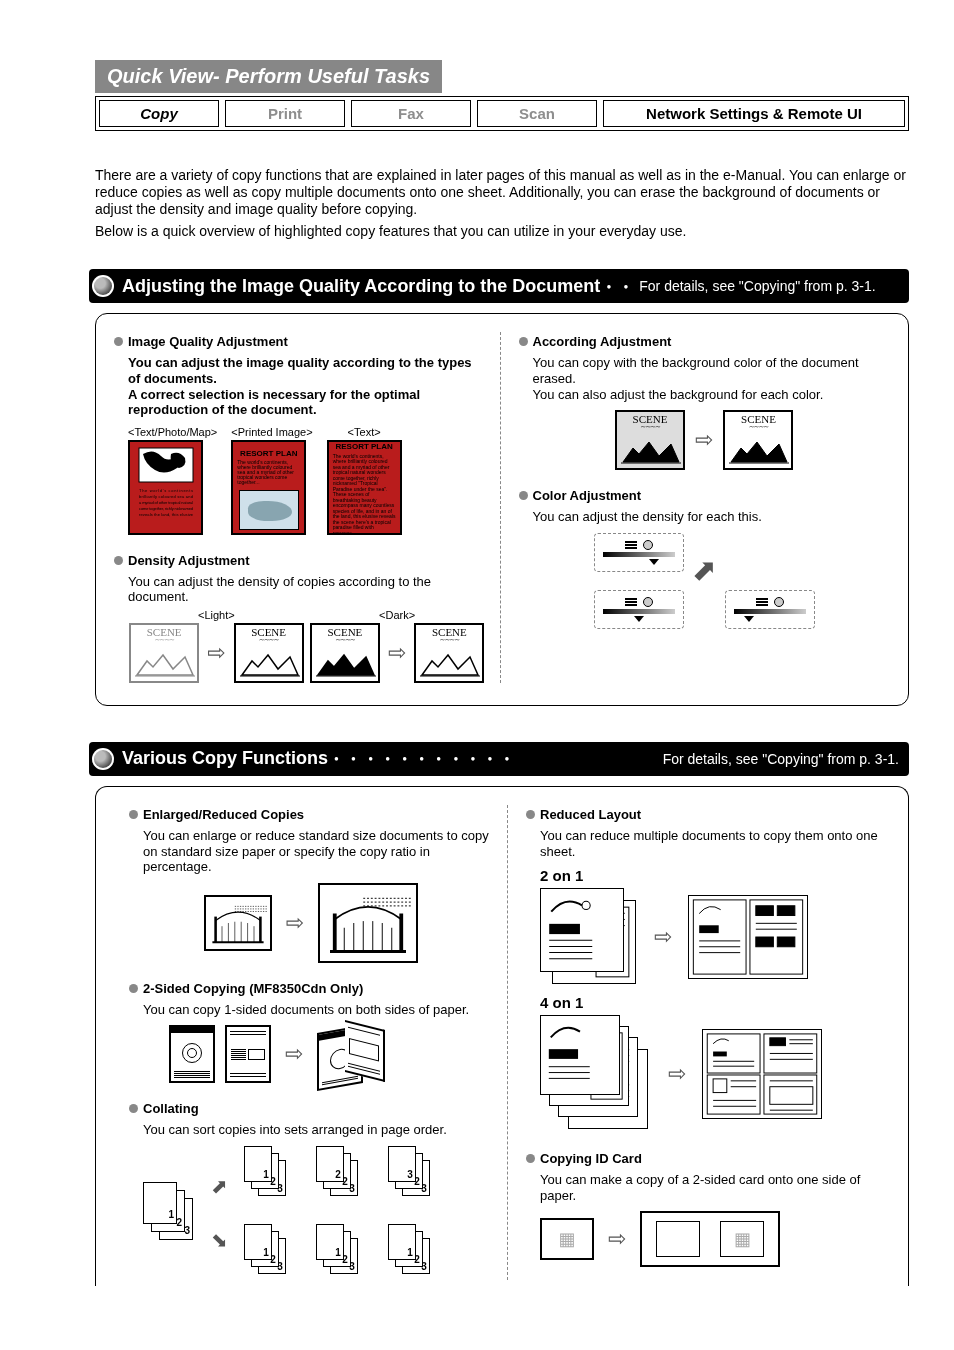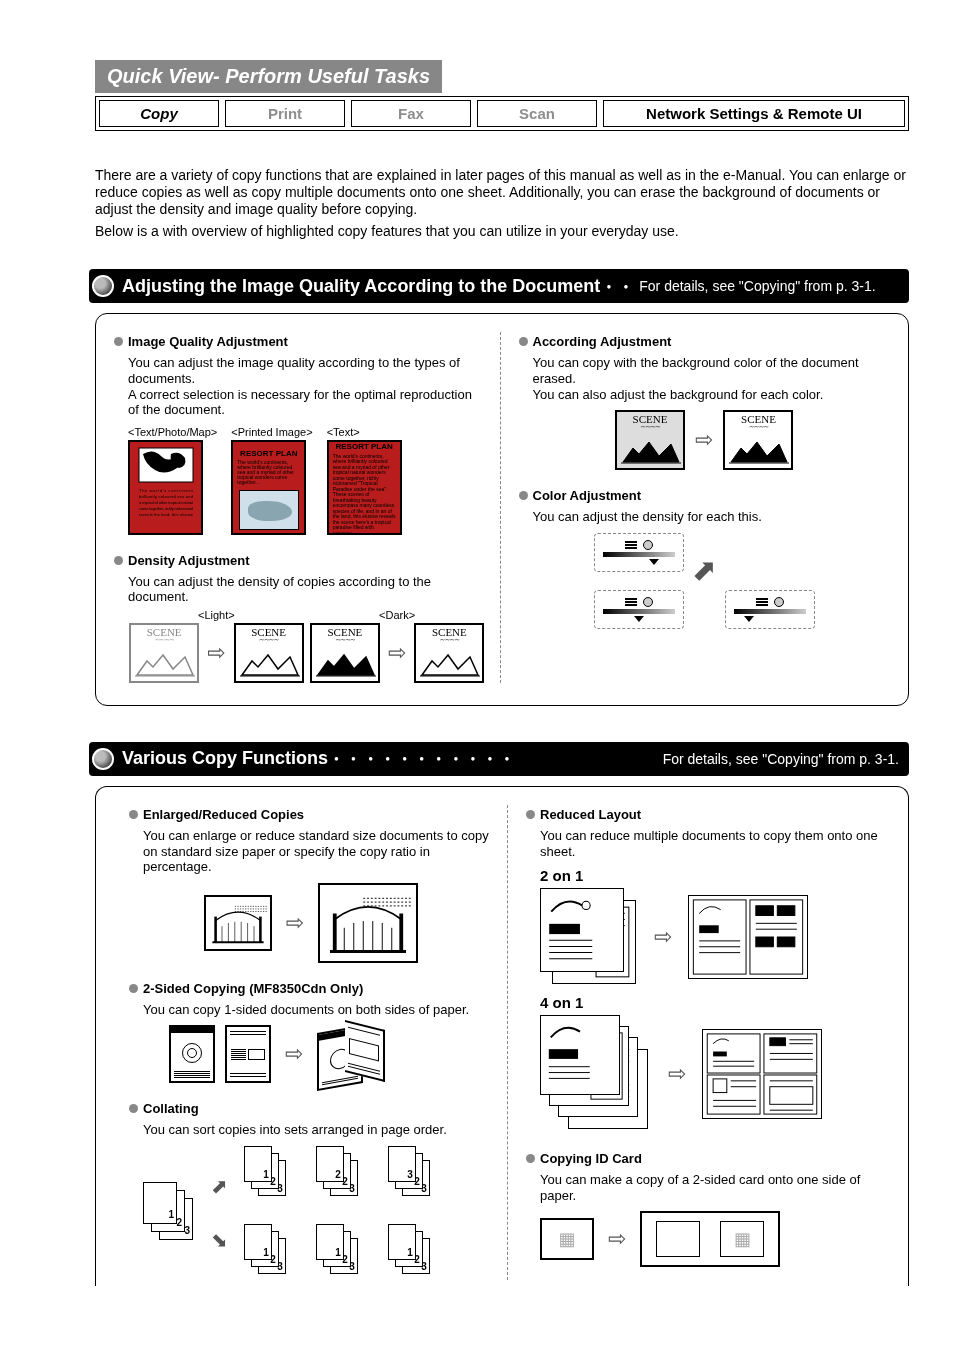--- a/index.html
+++ b/index.html
@@ -118,21 +118,21 @@
     flex: 0 0 auto;
   }
   .sub-body {
     font-size: 13px;
     line-height: 1.2;
     margin: 0 0 8px 14px;
   }
   .sub-body-tight { margin-bottom: 4px; }
 
   .thumb-row { display: flex; gap: 14px; margin: 4px 0 18px 14px; align-items: flex-start; }
-  .thumb-row .caption { font-size: 11px; text-align: left; margin-bottom: 2px; }
+  .thumb-row .caption { font-size: 11px; text-align: center; margin-bottom: 2px; }
   .thumb { border: 2px solid #000; background: #b91c1c; display: flex; align-items: center; justify-content: center; }
   .thumb-tall { width: 75px; height: 95px; }
 
   .arrow {
     font-size: 22px;
     color: #555;
     align-self: center;
     padding: 0 4px;
   }
 
@@ -223,35 +223,35 @@
   <div class="header-bar">Quick View- Perform Useful Tasks</div>
   <div class="tabs">
     <div class="tab tab-active">Copy</div>
     <div class="tab tab-dim">Print</div>
     <div class="tab tab-dim">Fax</div>
     <div class="tab tab-dim">Scan</div>
     <div class="tab tab-wide">Network Settings &amp; Remote UI</div>
   </div>
 
   <div class="intro">There are a variety of copy functions that are explained in later pages of this manual as well as in the e-Manual.  You can enlarge or reduce copies as well as copy multiple documents onto one sheet.  Additionally, you can erase the background of documents or adjust the density and image quality before copying.</div>
-  <div class="subintro">Below is a with overview of highlighted copy features that you can utilize in your everyday use.</div>
+  <div class="subintro">Below is a quick overview of highlighted copy features that you can utilize in your everyday use.</div>
 
   
   <div class="section-band">
     <span class="big-dot"></span>
     <span class="band-title">Adjusting the Image Quality According to the Document</span>
     <span class="band-dots">● ●</span>
     <span class="band-detail">For details, see "Copying" from p. 3-1.</span>
   </div>
 
   <div class="content-box">
     <div class="cols">
       <div class="col">
         <div class="sub-head">Image Quality Adjustment</div>
-        <div class="sub-body" style="white-space:pre-line;">You can adjust the image quality according to the types of documents.
+        <div class="sub-body" style="white-space:pre-line;font-weight:bold;">You can adjust the image quality according to the types of documents.
 A correct selection is necessary for the optimal reproduction of the document.</div>
 
         <div class="thumb-row">
           <div>
             <div class="caption">&lt;Text/Photo/Map&gt;</div>
             <div class="thumb thumb-tall">
               <svg width="70" height="90" viewBox="0 0 70 90">
                   <rect x="8" y="6" width="54" height="34" fill="#fff" stroke="#000"></rect>
                   <path d="M12 12 q10 -6 18 2 q8 8 18 -2 q6 6 -2 14 q-12 8 -22 2 q-10 -6 -12 -16" fill="#000"></path>
                   <path d="M40 12 q8 -4 14 4 q2 8 -6 10 q-10 -2 -8 -14" fill="#000"></path>

